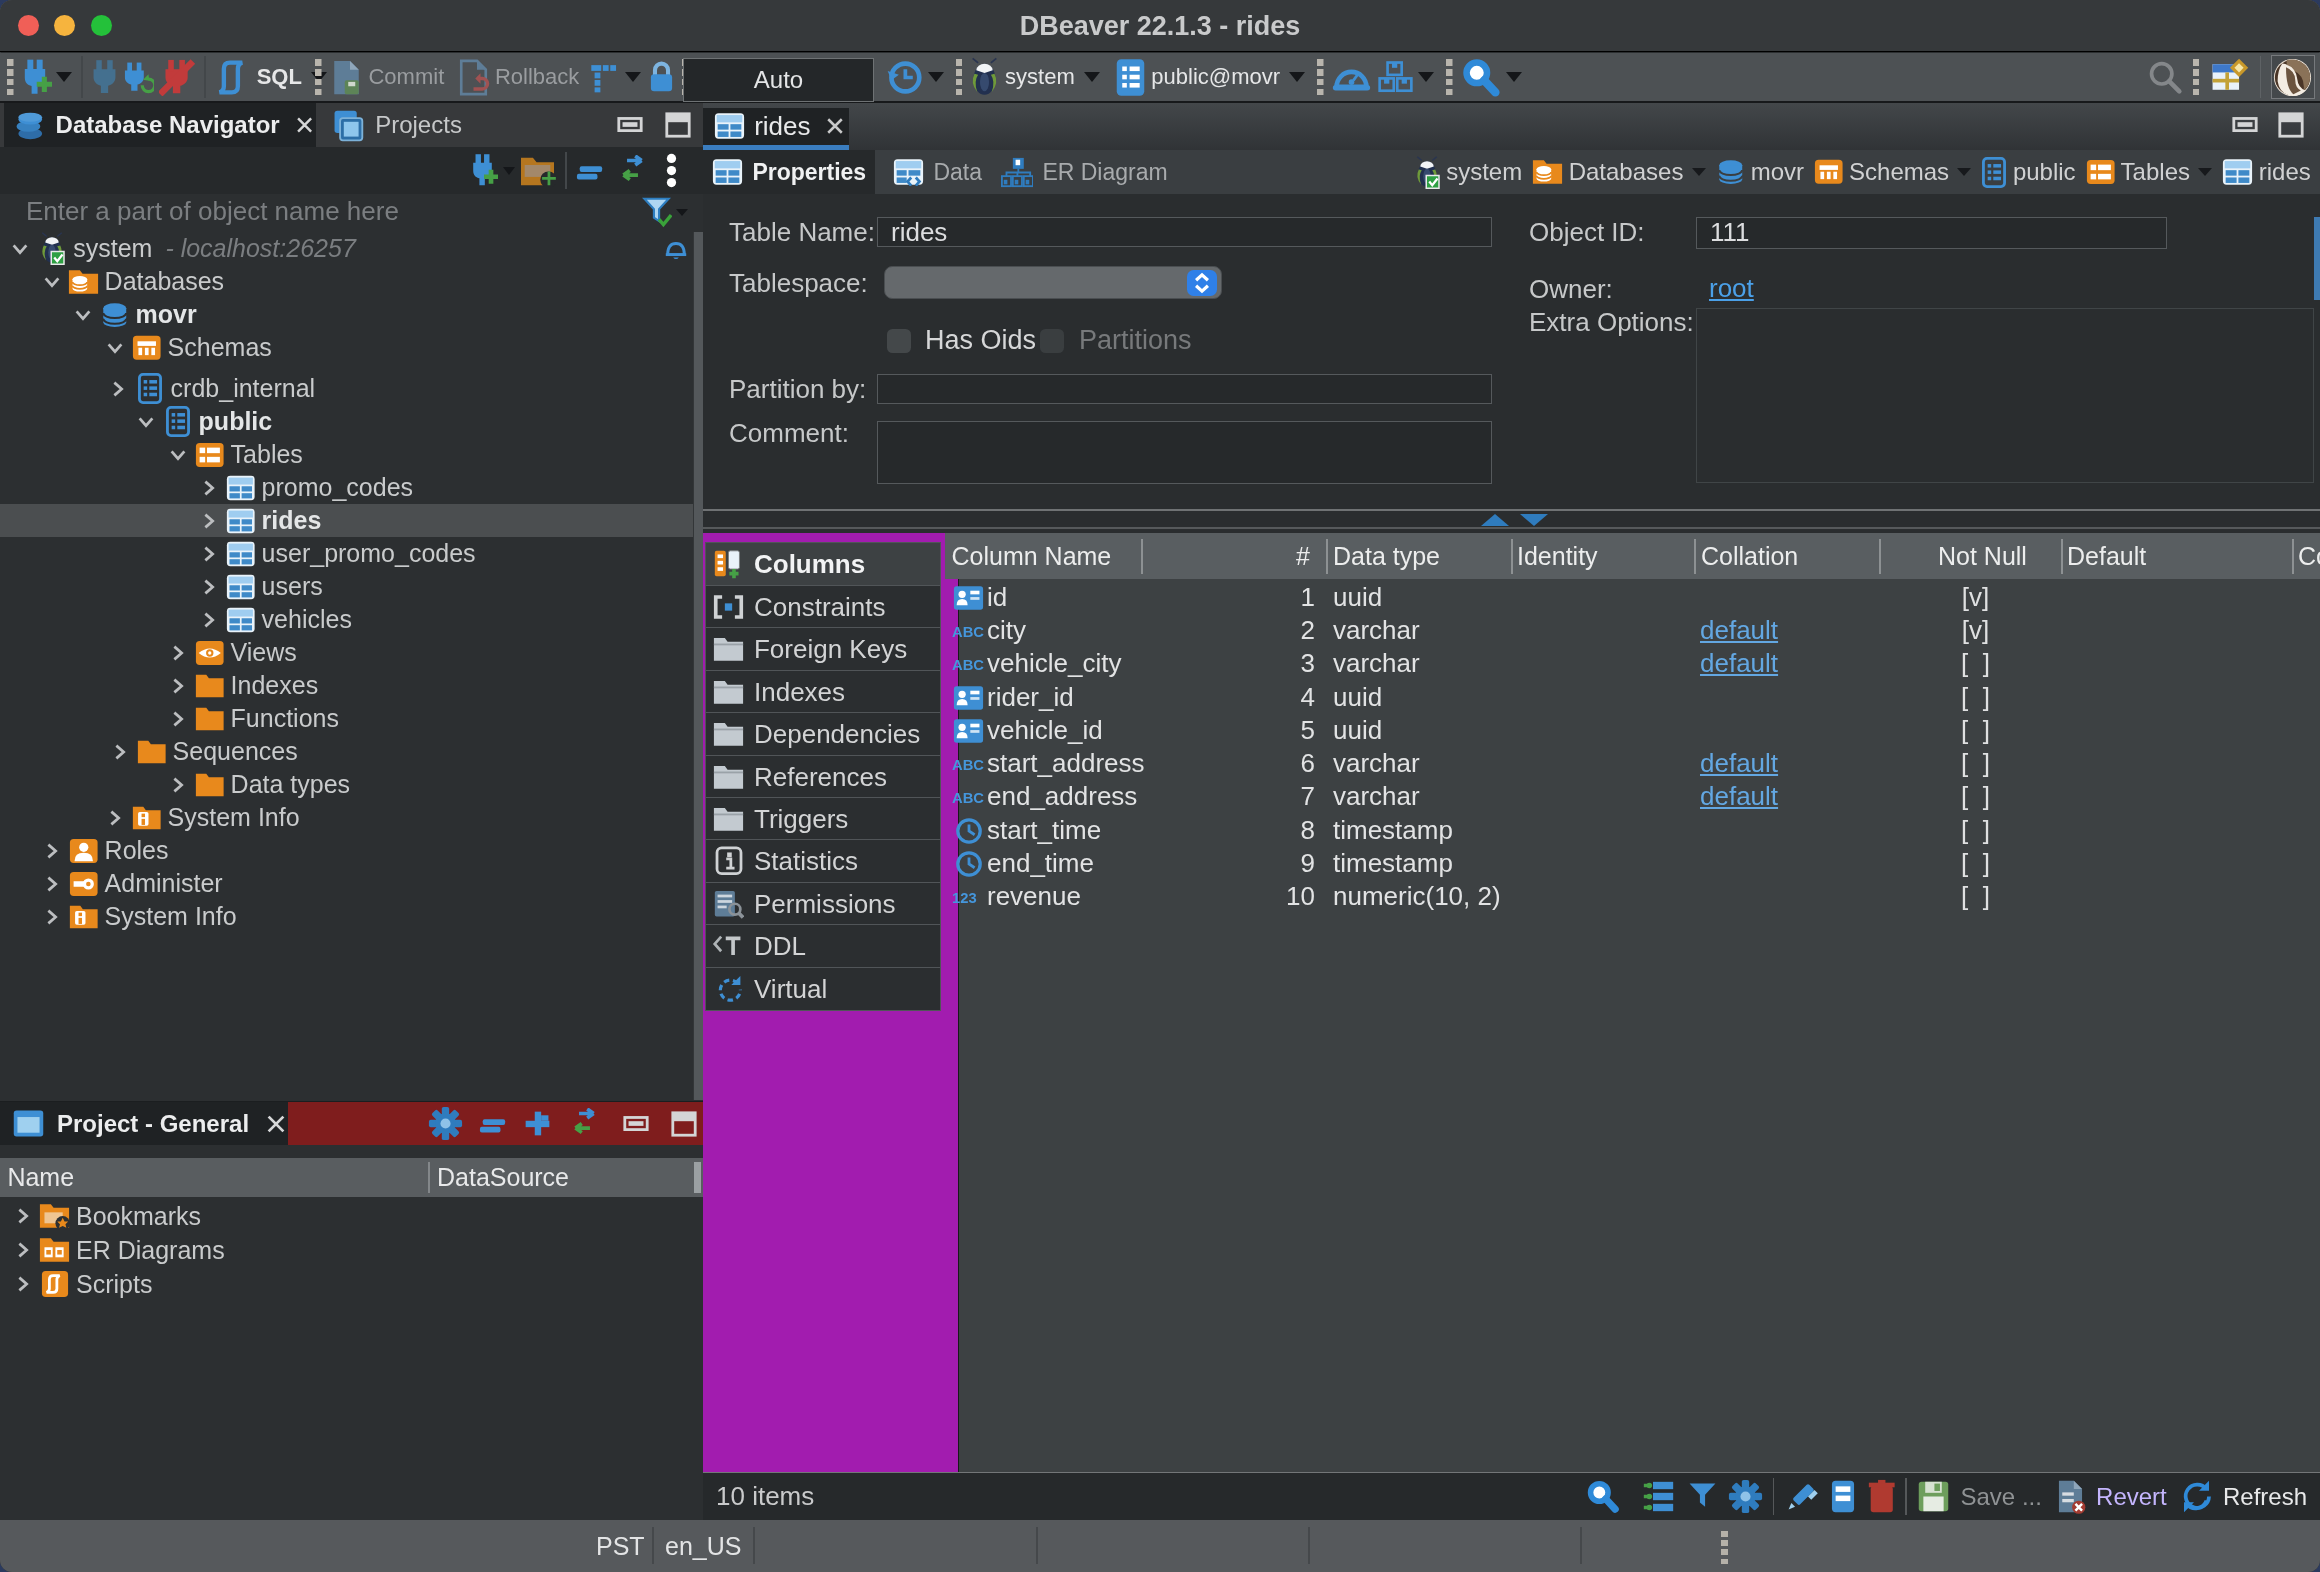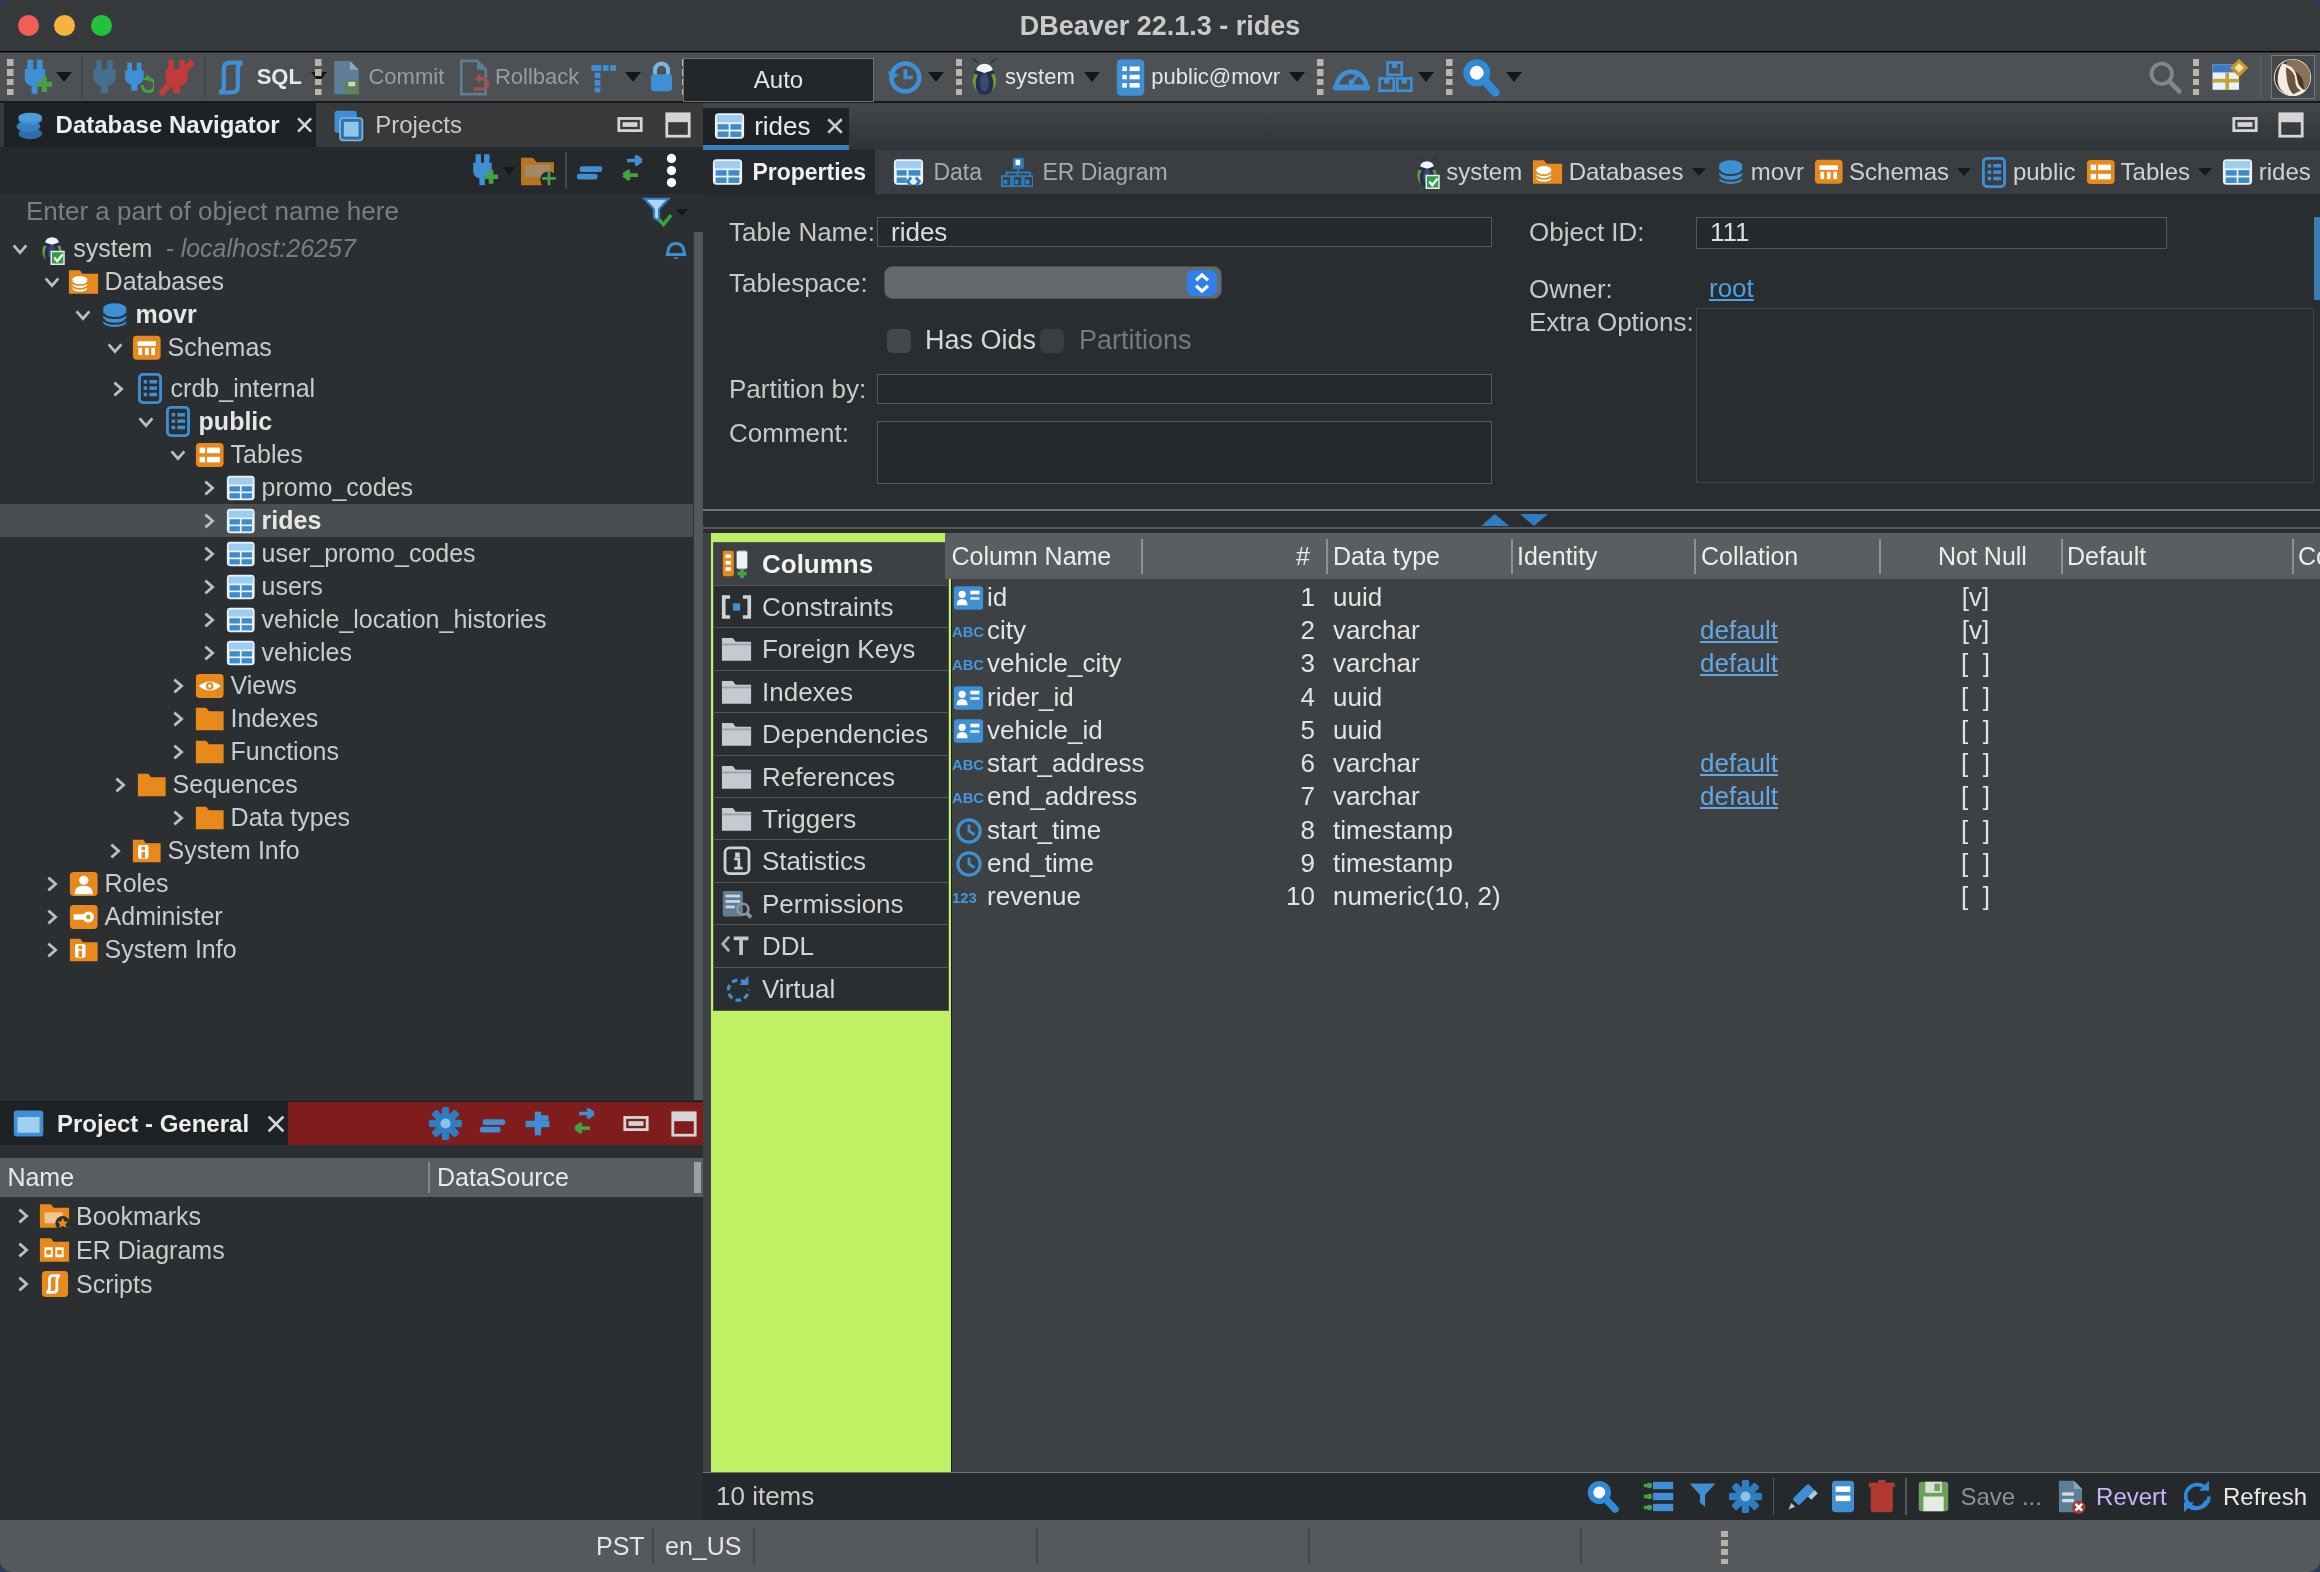--- a/index.html
+++ b/index.html
@@ -49,21 +49,21 @@
 .bc{display:flex;align-items:center;margin-left:10px;}
 .bc .bt{margin-left:5.5px;}
 .bcaret{width:0;height:0;border-left:7.4px solid transparent;border-right:7.4px solid transparent;border-top:8.3px solid #17191c;margin-left:8.3px;}
 #form{position:absolute;left:0;top:91px;right:0;height:313px;background:#2a2d2f;}
 .lbl{position:absolute;color:#c6c8c9;font-size:26px;height:33px;line-height:33px;}
 .inp{position:absolute;background:#26292b;border:1.8px solid #55595c;color:#dcdddf;font-size:26px;display:flex;align-items:center;padding:0 13px;}
 
 #vsplit{position:absolute;left:0;top:404px;right:0;height:26px;background:#2a2d2f;}
 
 #lower{position:absolute;left:0;top:430px;right:0;bottom:47px;background:#3d4143;}
-#sidebar{position:absolute;left:8px;top:0;width:240px;bottom:0;background:#bef264;border-right:1.8px solid #17191b;}
+#sidebar{position:absolute;left:0;top:0;width:240px;bottom:0;background:#a21caf;border-right:1.8px solid #17191b;padding-left:15px;}
 .sbi{position:absolute;left:1.8px;width:234px;height:42px;background:#2b2e30;border:0.9px solid #515558;display:flex;align-items:center;color:#d3d4d5;font-size:26px;}
 .sbi .sic{width:39px;display:flex;justify-content:center;margin-left:3.7px;}
 .sbi span{margin-left:5.5px;}
 #grid{position:absolute;left:242px;top:0;right:0;bottom:0;}
 #ghead{position:absolute;left:0;top:0;right:0;height:46px;background:#595e61;color:#eceded;font-size:25px;}
 .gh{position:absolute;top:0;height:46px;display:flex;align-items:center;white-space:nowrap;}
 .gsep{position:absolute;top:5.5px;width:1.8px;height:35px;background:#8d9193;}
 .grow{position:absolute;left:0;right:0;height:33px;display:flex;align-items:center;color:#e2e3e4;font-size:26px;}
 .gico{position:absolute;left:7.4px;width:33px;display:flex;justify-content:center;}
 .gname{position:absolute;left:42px;}
@@ -516,38 +516,20 @@
           <div class="tico">
             <svg width="29.5" height="26" viewBox="0 0 34 30">
               <rect x="1" y="1" width="32" height="28" rx="4" fill="#e9f3fa"></rect>
               <rect x="3" y="3" width="28" height="8" fill="#9fcdf0"></rect>
               <rect x="4" y="13" width="12" height="6" fill="#3f8ac8"></rect>
               <rect x="18" y="13" width="12" height="6" fill="#3f8ac8"></rect>
               <rect x="4" y="21" width="12" height="6" fill="#3f8ac8"></rect>
               <rect x="18" y="21" width="12" height="6" fill="#3f8ac8"></rect>
             </svg>
           </div>
-          <div class="tlabel"><span class="t">vehicle_location_histories</span></div>
-        </div>
-<div class="trow" style="padding-left:193px;">
-          <div class="chv">
-            <svg width="20" height="20" viewBox="0 0 22 22">
-              <path d="M7 4 l8 7 -8 7" stroke="#bcbec0" stroke-width="3" fill="none"></path>
-            </svg>
-          </div>
-          <div class="tico">
-            <svg width="29.5" height="26" viewBox="0 0 34 30">
-              <rect x="1" y="1" width="32" height="28" rx="4" fill="#e9f3fa"></rect>
-              <rect x="3" y="3" width="28" height="8" fill="#9fcdf0"></rect>
-              <rect x="4" y="13" width="12" height="6" fill="#3f8ac8"></rect>
-              <rect x="18" y="13" width="12" height="6" fill="#3f8ac8"></rect>
-              <rect x="4" y="21" width="12" height="6" fill="#3f8ac8"></rect>
-              <rect x="18" y="21" width="12" height="6" fill="#3f8ac8"></rect>
-            </svg>
-          </div>
           <div class="tlabel"><span class="t">vehicles</span></div>
         </div>
 <div class="trow" style="padding-left:162px;">
           <div class="chv">
             <svg width="20" height="20" viewBox="0 0 22 22">
               <path d="M7 4 l8 7 -8 7" stroke="#bcbec0" stroke-width="3" fill="none"></path>
             </svg>
           </div>
           <div class="tico">
             <svg width="29.5" height="28" viewBox="0 0 32 30">

